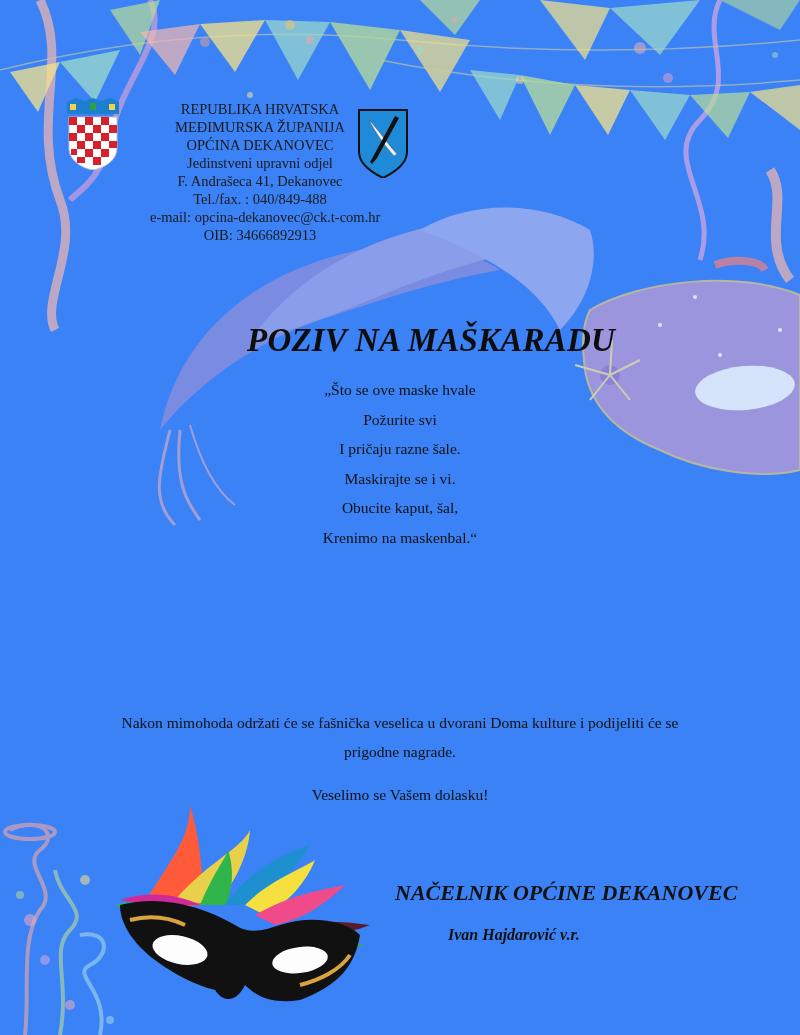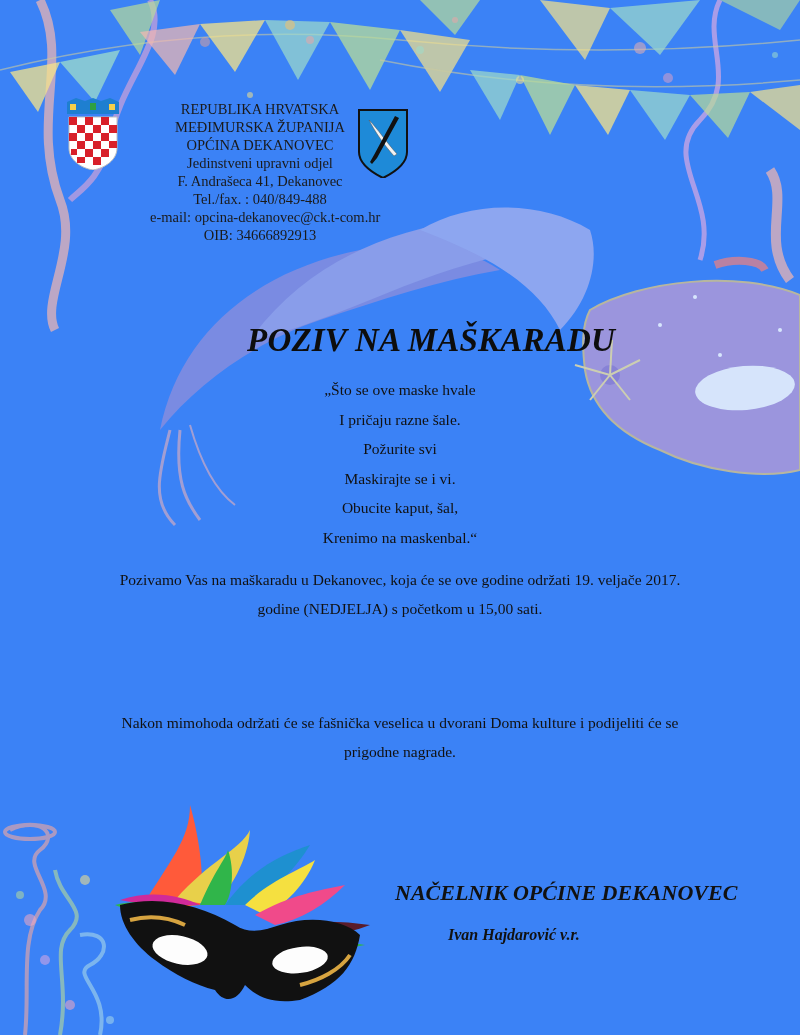--- a/index.html
+++ b/index.html
@@ -177,31 +177,30 @@
     <span class="line">F. Andrašeca 41, Dekanovec</span>
     <span class="line">Tel./fax. : 040/849-488</span>
     <span class="line">e-mail: opcina-dekanovec@ck.t-com.hr</span>
     <span class="line">OIB: 34666892913</span>
   </div>
 
   <div class="title"><span>POZIV NA MAŠKARADU</span></div>
 
   <div class="poem">
     <span class="pl">„Što se ove maske hvale</span>
+    <span class="pl">Požurite svi</span>
     <span class="pl">I pričaju razne šale.</span>
-    <span class="pl">Požurite svi</span>
     <span class="pl">Maskirajte se i vi.</span>
     <span class="pl">Obucite kaput, šal,</span>
     <span class="pl">Krenimo na maskenbal.“</span>
   </div>
 
-  <div class="para p1">
-    <span class="pl">Pozivamo Vas na maškaradu u Dekanovec, koja će se ove godine održati 19. veljače 2017.</span>
-    <span class="pl">godine (NEDJELJA) s početkom u 15,00 sati.</span>
-  </div>
   <div class="para p3">
     <span class="pl">Nakon mimohoda održati će se fašnička veselica u dvorani Doma kulture i podijeliti će se</span>
     <span class="pl">prigodne nagrade.</span>
   </div>
+  <div class="para p4">
+    <span class="pl">Veselimo se Vašem dolasku!</span>
+  </div>
 
   <div class="sig-title">NAČELNIK OPĆINE DEKANOVEC</div>
   <div class="sig-name">Ivan Hajdarović v.r.</div>
 </div>
 
 </body></html>

